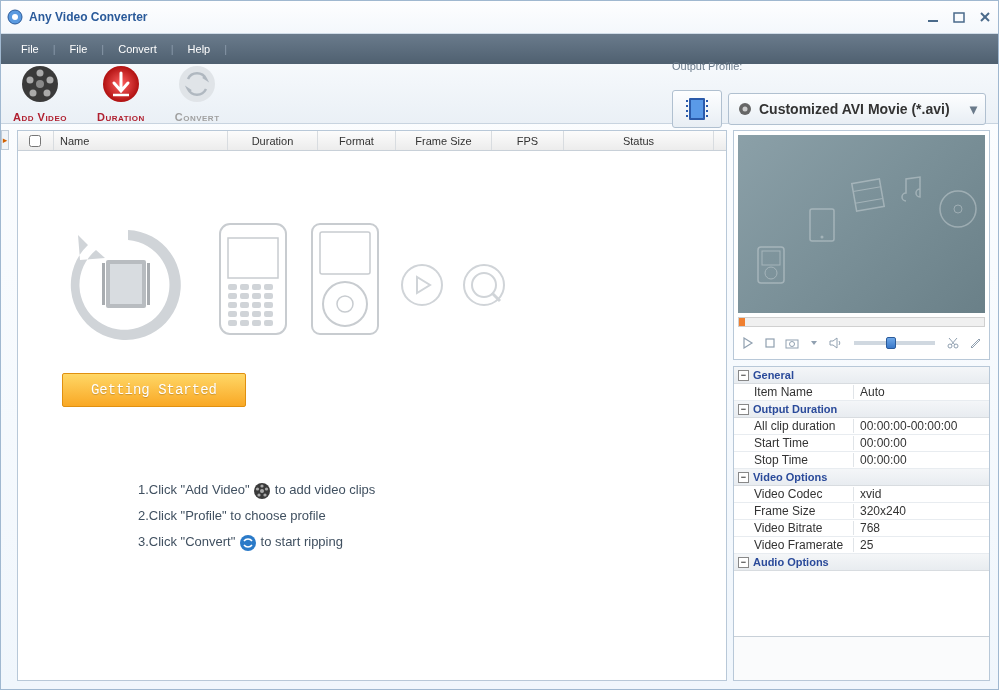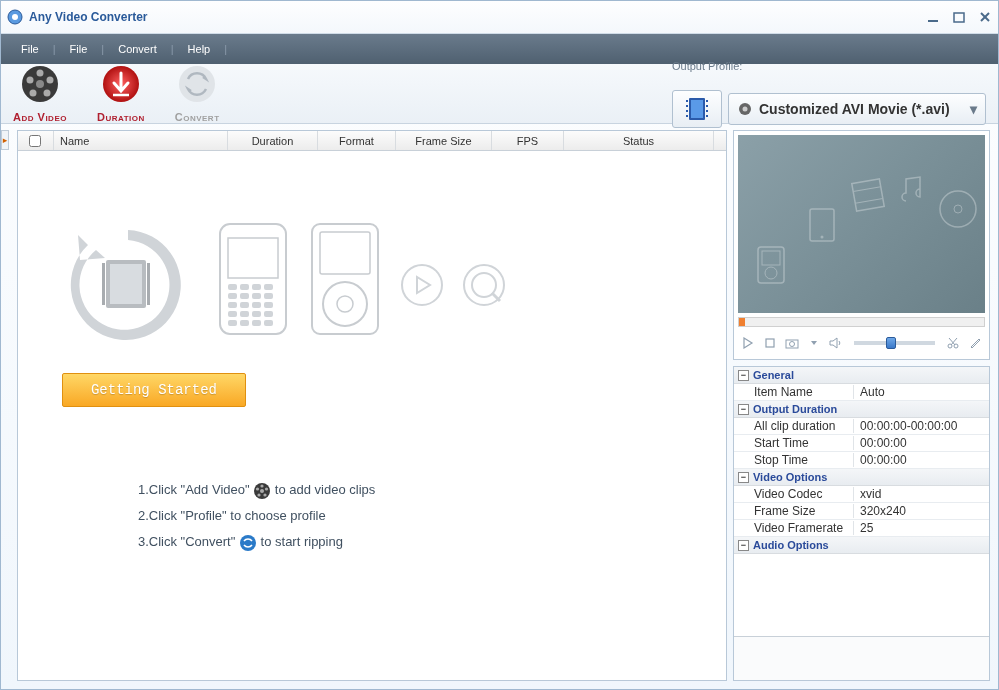--- a/index.html
+++ b/index.html
@@ -402,20 +402,24 @@
             </div>
           <div class="prop-row">
               <div class="key">Video Codec</div>
               <div class="val">xvid</div>
             </div>
           <div class="prop-row">
               <div class="key">Frame Size</div>
               <div class="val">320x240</div>
             </div>
           <div class="prop-row">
+              <div class="key">Video Bitrate</div>
+              <div class="val">768</div>
+            </div>
+          <div class="prop-row">
               <div class="key">Video Framerate</div>
               <div class="val">25</div>
             </div>
 
           <div class="prop-section">
               <span class="exp">−</span>
               <span>Audio Options</span>
             </div>
           <div style="height:40px"></div>
         </div>

